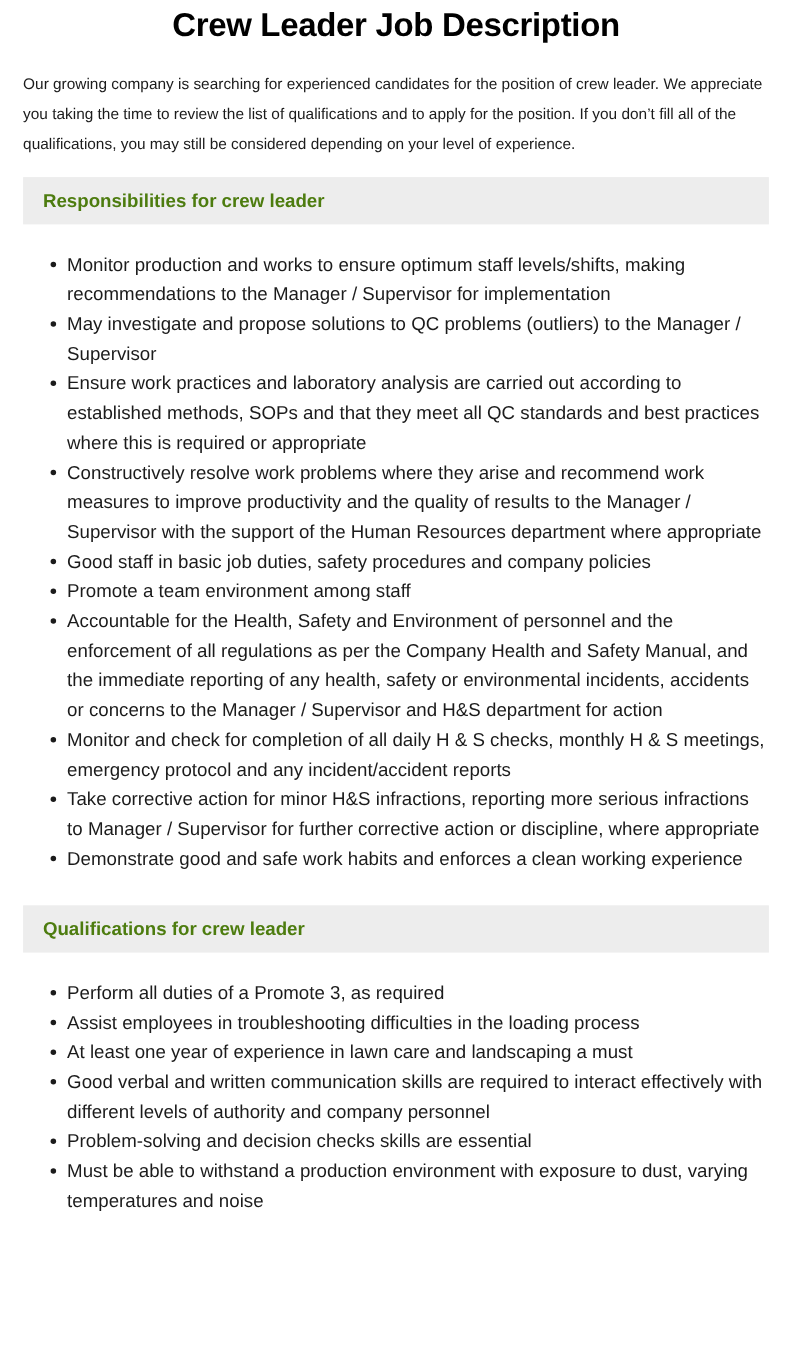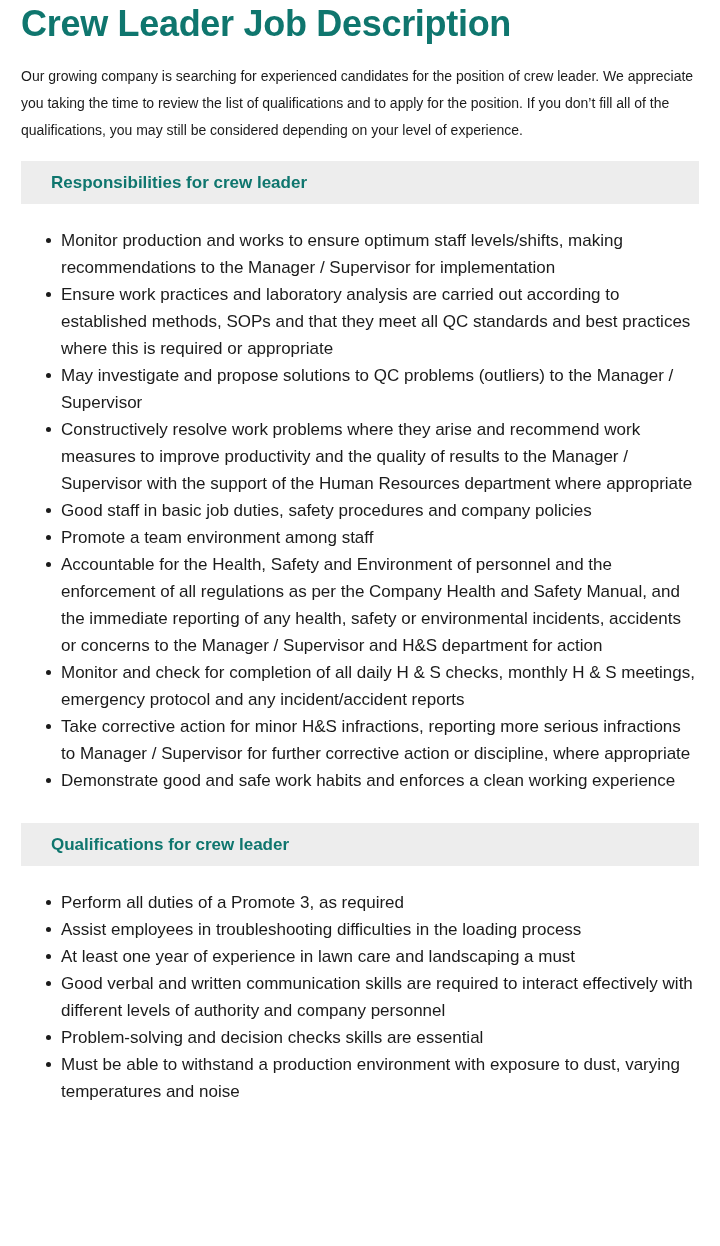--- a/index.html
+++ b/index.html
@@ -9,44 +9,44 @@
     background: #ffffff;
   }
   body {
     width: 720px;
     min-height: 1246px;
     font-family: "Liberation Sans", sans-serif;
     color: #1b1b1b;
     padding: 0 21px;
   }
   .doc-title {
-    font-size: 36px;
+    font-size: 30px;
     font-weight: 700;
-    text-align: left;
+    text-align: center;
     margin: 0;
     padding-top: 6px;
     line-height: 36px;
     letter-spacing: -0.3px;
-    color: #0f766e;
+    color: #000000;
   }
   .intro {
     font-size: 14px;
     line-height: 27px;
     margin: 21px 0 17px 0;
   }
   .section { margin: 0; }
   .section-header {
     background: #ededed;
     height: 43px;
     display: flex;
     align-items: center;
-    padding: 0 30px;
+    padding: 0 18px;
     font-size: 17px;
     font-weight: 700;
-    color: #0f766e;
+    color: #4d7c0f;
     margin: 0 0 23px 0;
   }
   ul.bullet-list {
     margin: 0 0 29px 0;
     padding: 0 0 0 40px;
     font-size: 17px;
     line-height: 27px;
     list-style: none;
   }
   ul.bullet-list li {
@@ -68,22 +68,22 @@
 <body>
 
 <h1 class="doc-title">Crew Leader Job Description</h1>
 
 <p class="intro">Our growing company is searching for experienced candidates for the position of crew leader. We appreciate you taking the time to review the list of qualifications and to apply for the position. If you don’t fill all of the qualifications, you may still be considered depending on your level of experience.</p>
 
 <section class="section">
   <div class="section-header">Responsibilities for crew leader</div>
   <ul class="bullet-list">
       <li>Monitor production and works to ensure optimum staff levels/shifts, making recommendations to the Manager / Supervisor for implementation</li>
+      <li>May investigate and propose solutions to QC problems (outliers) to the Manager / Supervisor</li>
       <li>Ensure work practices and laboratory analysis are carried out according to established methods, SOPs and that they meet all QC standards and best practices where this is required or appropriate</li>
-      <li>May investigate and propose solutions to QC problems (outliers) to the Manager / Supervisor</li>
       <li>Constructively resolve work problems where they arise and recommend work measures to improve productivity and the quality of results to the Manager / Supervisor with the support of the Human Resources department where appropriate</li>
       <li>Good staff in basic job duties, safety procedures and company policies</li>
       <li>Promote a team environment among staff</li>
       <li>Accountable for the Health, Safety and Environment of personnel and the enforcement of all regulations as per the Company Health and Safety Manual, and the immediate reporting of any health, safety or environmental incidents, accidents or concerns to the Manager / Supervisor and H&amp;S department for action</li>
       <li>Monitor and check for completion of all daily H &amp; S checks, monthly H &amp; S meetings, emergency protocol and any incident/accident reports</li>
       <li>Take corrective action for minor H&amp;S infractions, reporting more serious infractions to Manager / Supervisor for further corrective action or discipline, where appropriate</li>
       <li>Demonstrate good and safe work habits and enforces a clean working experience</li>
     </ul>
 </section>
 

